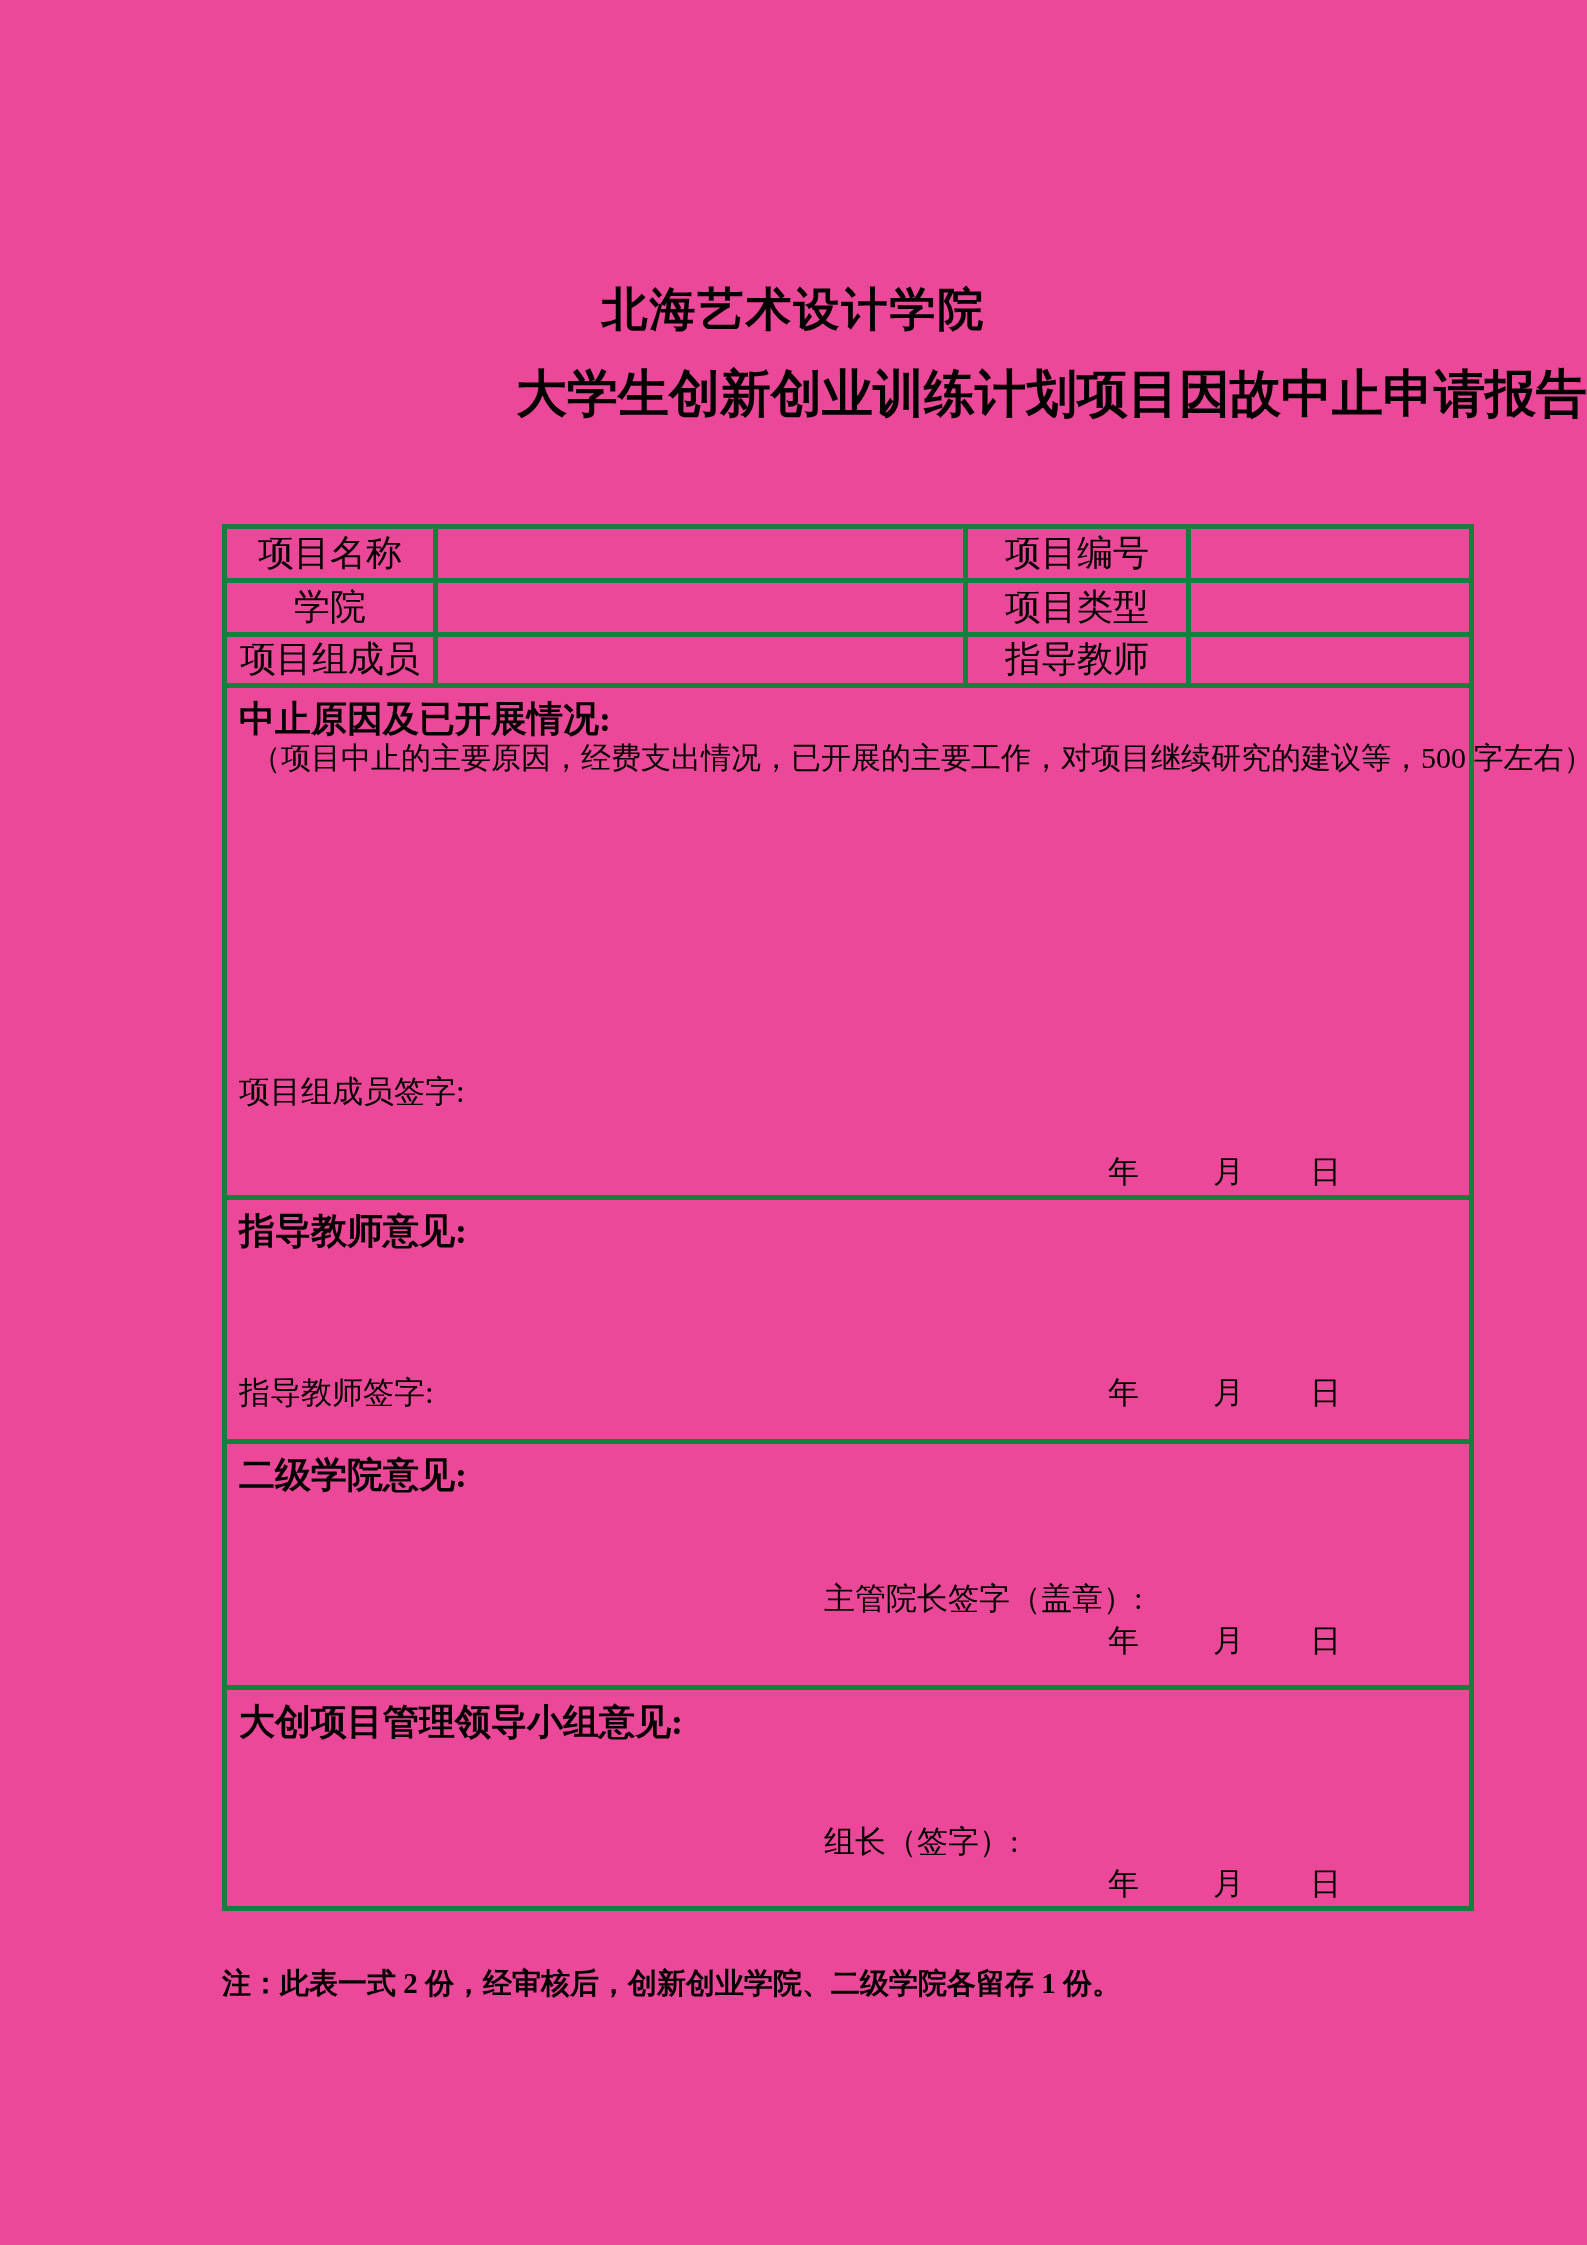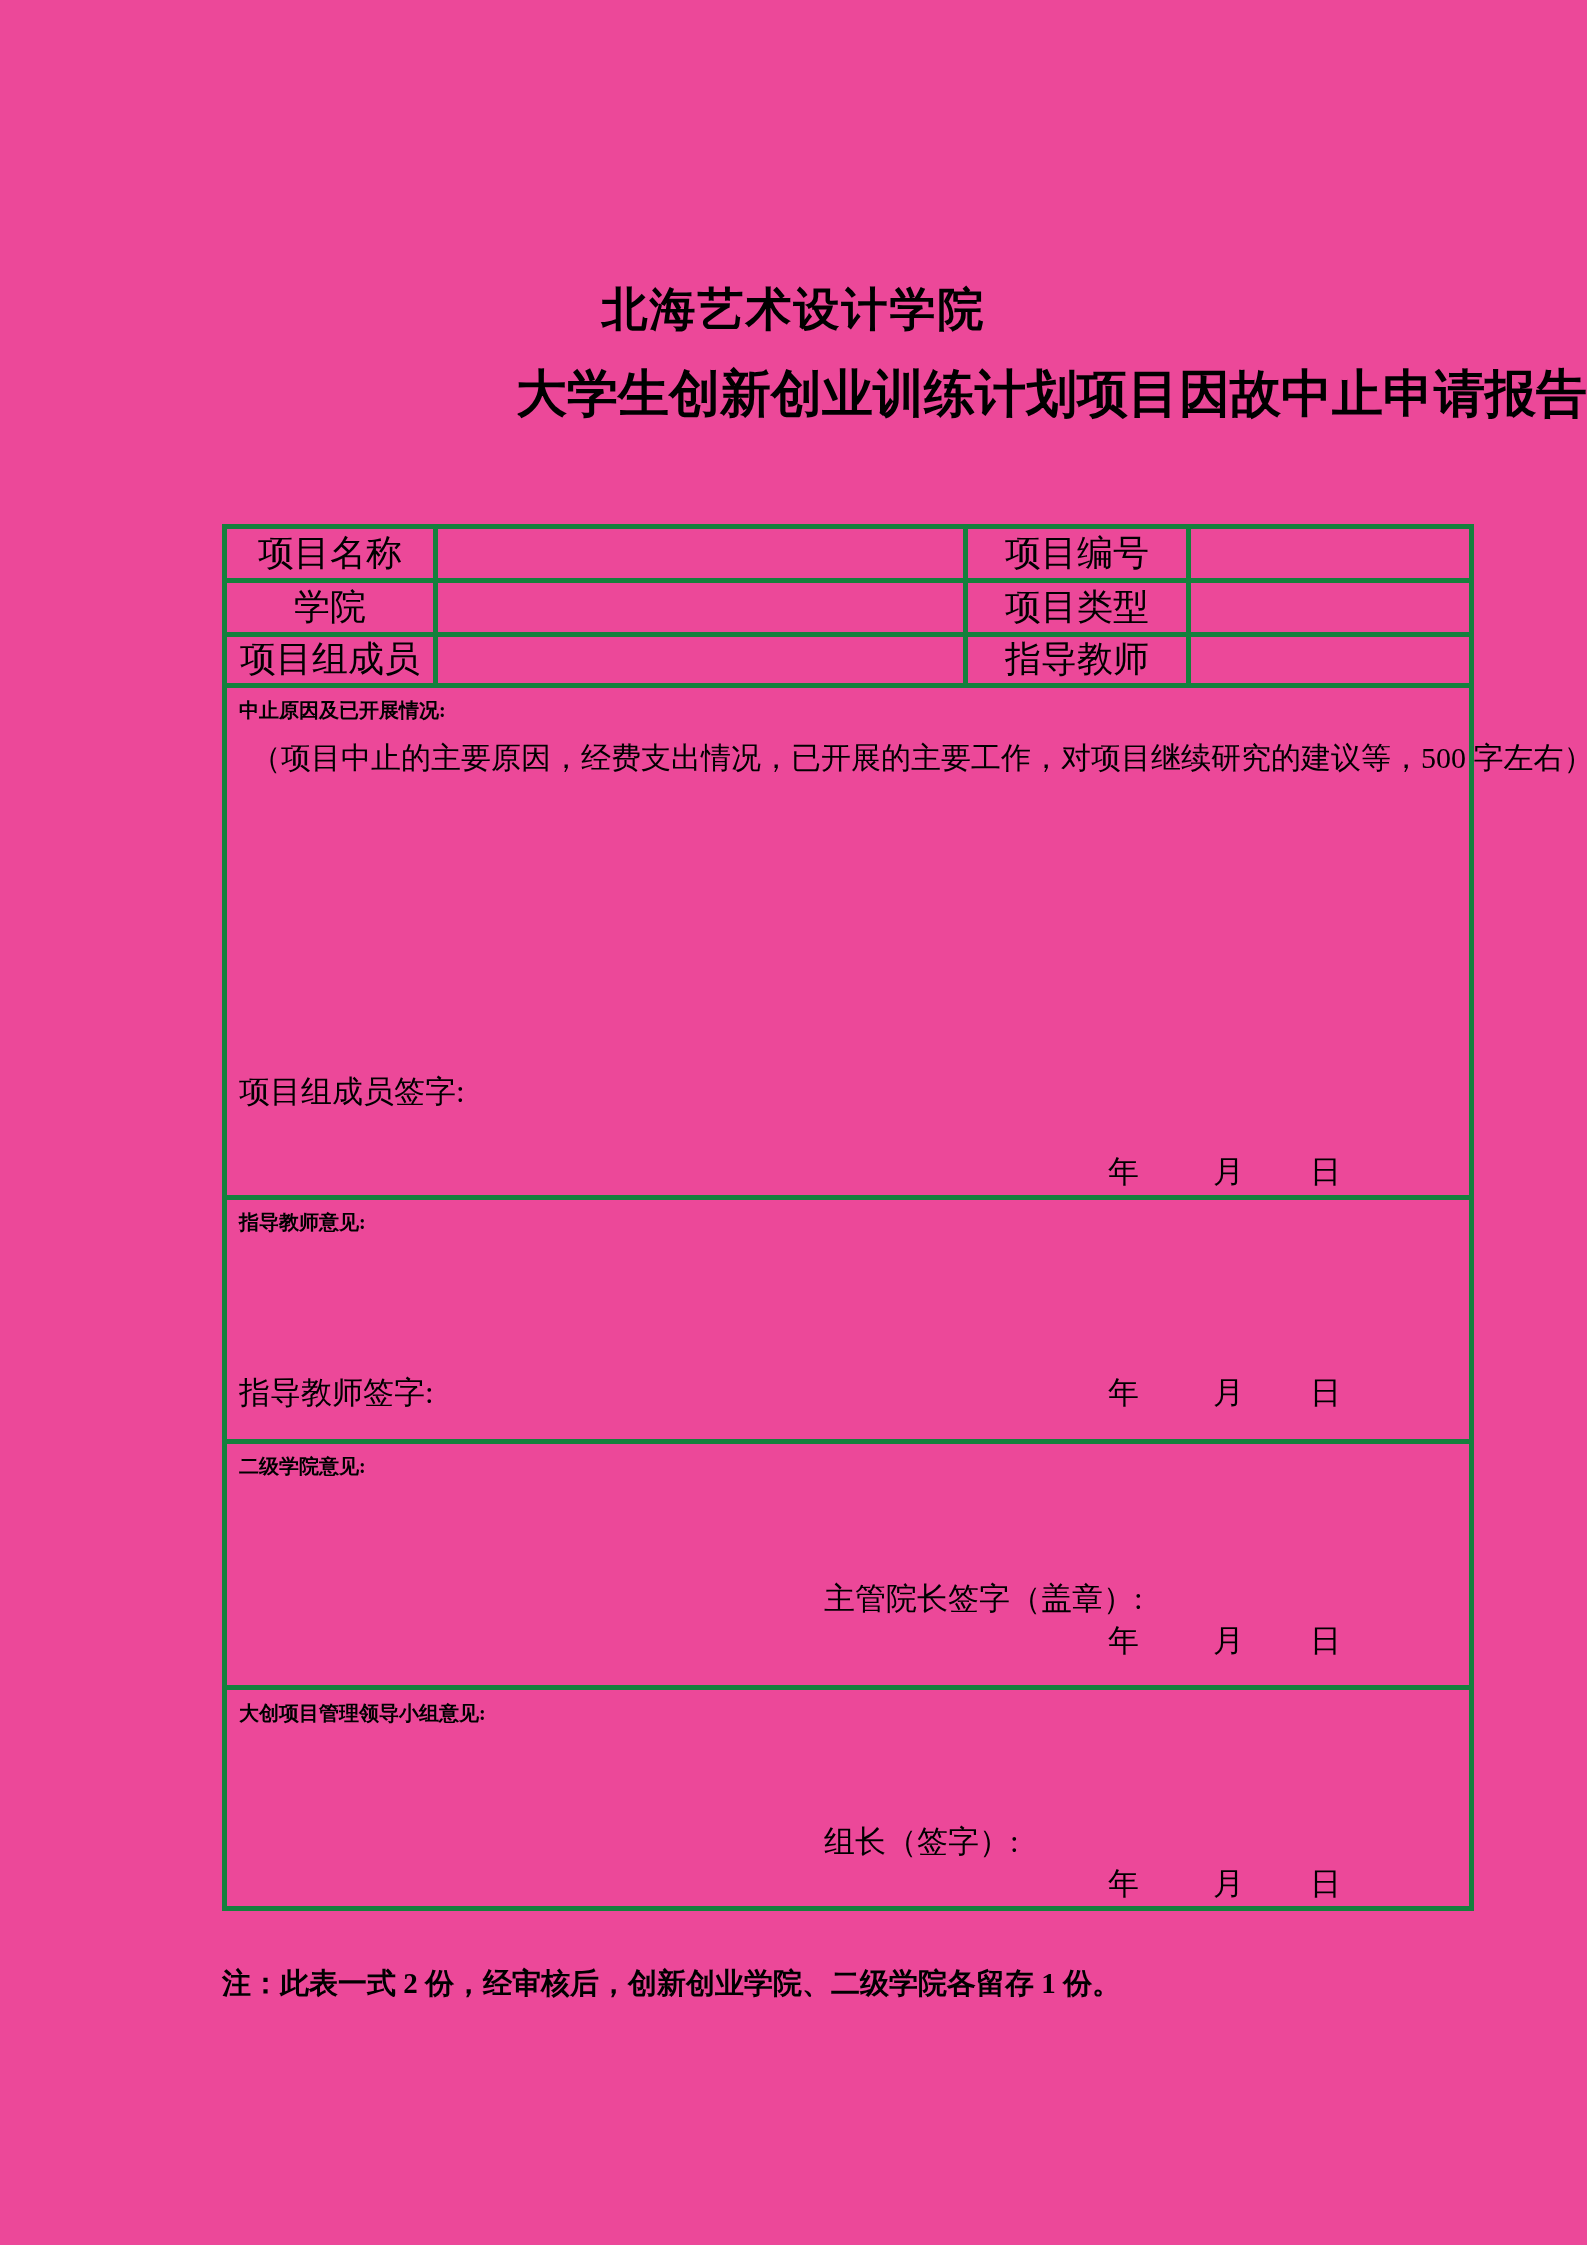--- a/index.html
+++ b/index.html
@@ -29,21 +29,21 @@
     border:5px solid #15803d;padding:0;vertical-align:middle;
   }
   td.lab{
     text-align:center;font-size:36px;line-height:1.1;
   }
   td.sec-td{vertical-align:top;}
   .sec{position:relative;width:100%;}
 
   .sec-title{
     position:absolute;left:12px;
-    font-size:20px;font-weight:bold;white-space:nowrap;line-height:1.2;
+    font-size:36px;font-weight:bold;white-space:nowrap;line-height:1.2;
   }
   .sec-note{
     position:absolute;left:24px;
     font-size:30px;white-space:nowrap;line-height:1.2;
   }
   .sig{
     position:absolute;font-size:31px;white-space:nowrap;line-height:1.2;
   }
   .ymd{
     position:absolute;left:880px;white-space:nowrap;line-height:1.2;

